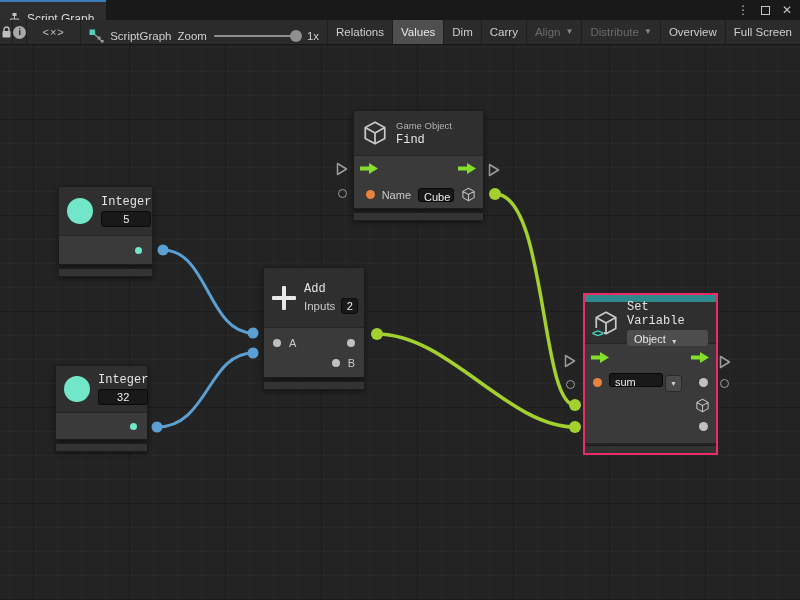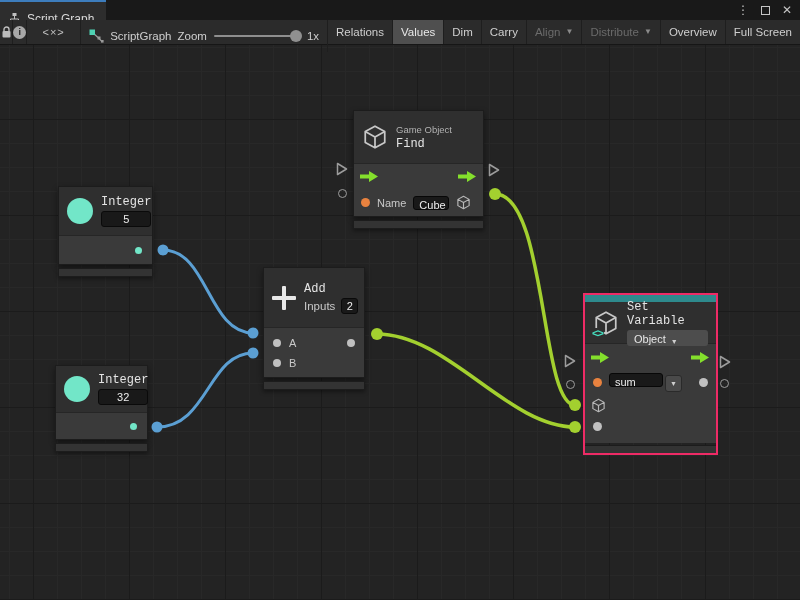--- a/index.html
+++ b/index.html
@@ -63,21 +63,21 @@
   .val-box{display:inline-block;min-width:17px;padding:0 4px;height:16px;line-height:15px;
            background:#191919;border:1px solid #0a0a0a;border-radius:3px;color:#ececec;
            font-size:11px;text-align:center;}
   .big-dot{width:26px;height:26px;border-radius:50%;background:var(--port-mint);flex:0 0 auto;}
   .mini-dot{width:7px;height:7px;border-radius:50%;}
   .mint{background:var(--port-mint);}
   .dot9{width:9px;height:9px;border-radius:50%;}
   .gray{background:#c0c0c0;}
   .orange{background:var(--port-orange);}
 
-  .p-row{display:flex;align-items:center;gap:8px;padding:0 9px;}
+  .p-row{display:flex;align-items:center;gap:8px;padding:0 9px;justify-content:flex-end;}
   .p-label{font-size:11px;color:#c9c9c9;}
 
   
   .plus-icon{position:relative;width:24px;height:24px;flex:0 0 auto;}
   .plus-icon::before,.plus-icon::after{content:"";position:absolute;background:#e8e8e8;border-radius:1px;}
   .plus-icon::before{left:0;top:10px;width:24px;height:4px;}
   .plus-icon::after{left:10px;top:0;width:4px;height:24px;}
 
   .inputs-line{display:flex;align-items:center;gap:6px;}
 
@@ -261,21 +261,21 @@
             <span class="mini-dot dot9 gray" style="width:8px;height:8px"></span>
             <span class="p-label">B</span>
           </div>
         </div>
       </div>
       <div class="n-footer"></div>
     </div>
 
     <div class="node" style="left:353px;top:65px;width:131px">
       <div class="n-main">
-        <div class="n-header" style="height:53px">
+        <div class="n-header" style="height:45px">
           <svg width="26" height="26" viewBox="0 0 24 24">
             <path d="M12 2 L21 7 L21 17 L12 22 L3 17 L3 7 Z M3 7 L12 12 L21 7 M12 12 L12 22" fill="none" stroke="#c8c8c8" stroke-width="1.6" stroke-linejoin="round"></path>
           </svg>
           <div class="hdr-col">
             <span class="n-cat">Game Object</span>
             <span class="n-title">Find</span>
           </div>
         </div>
         <div class="p-row" style="height:25px;justify-content:space-between;padding:0 6px">
           <svg class="flow-arrow" viewBox="0 0 19 11">

